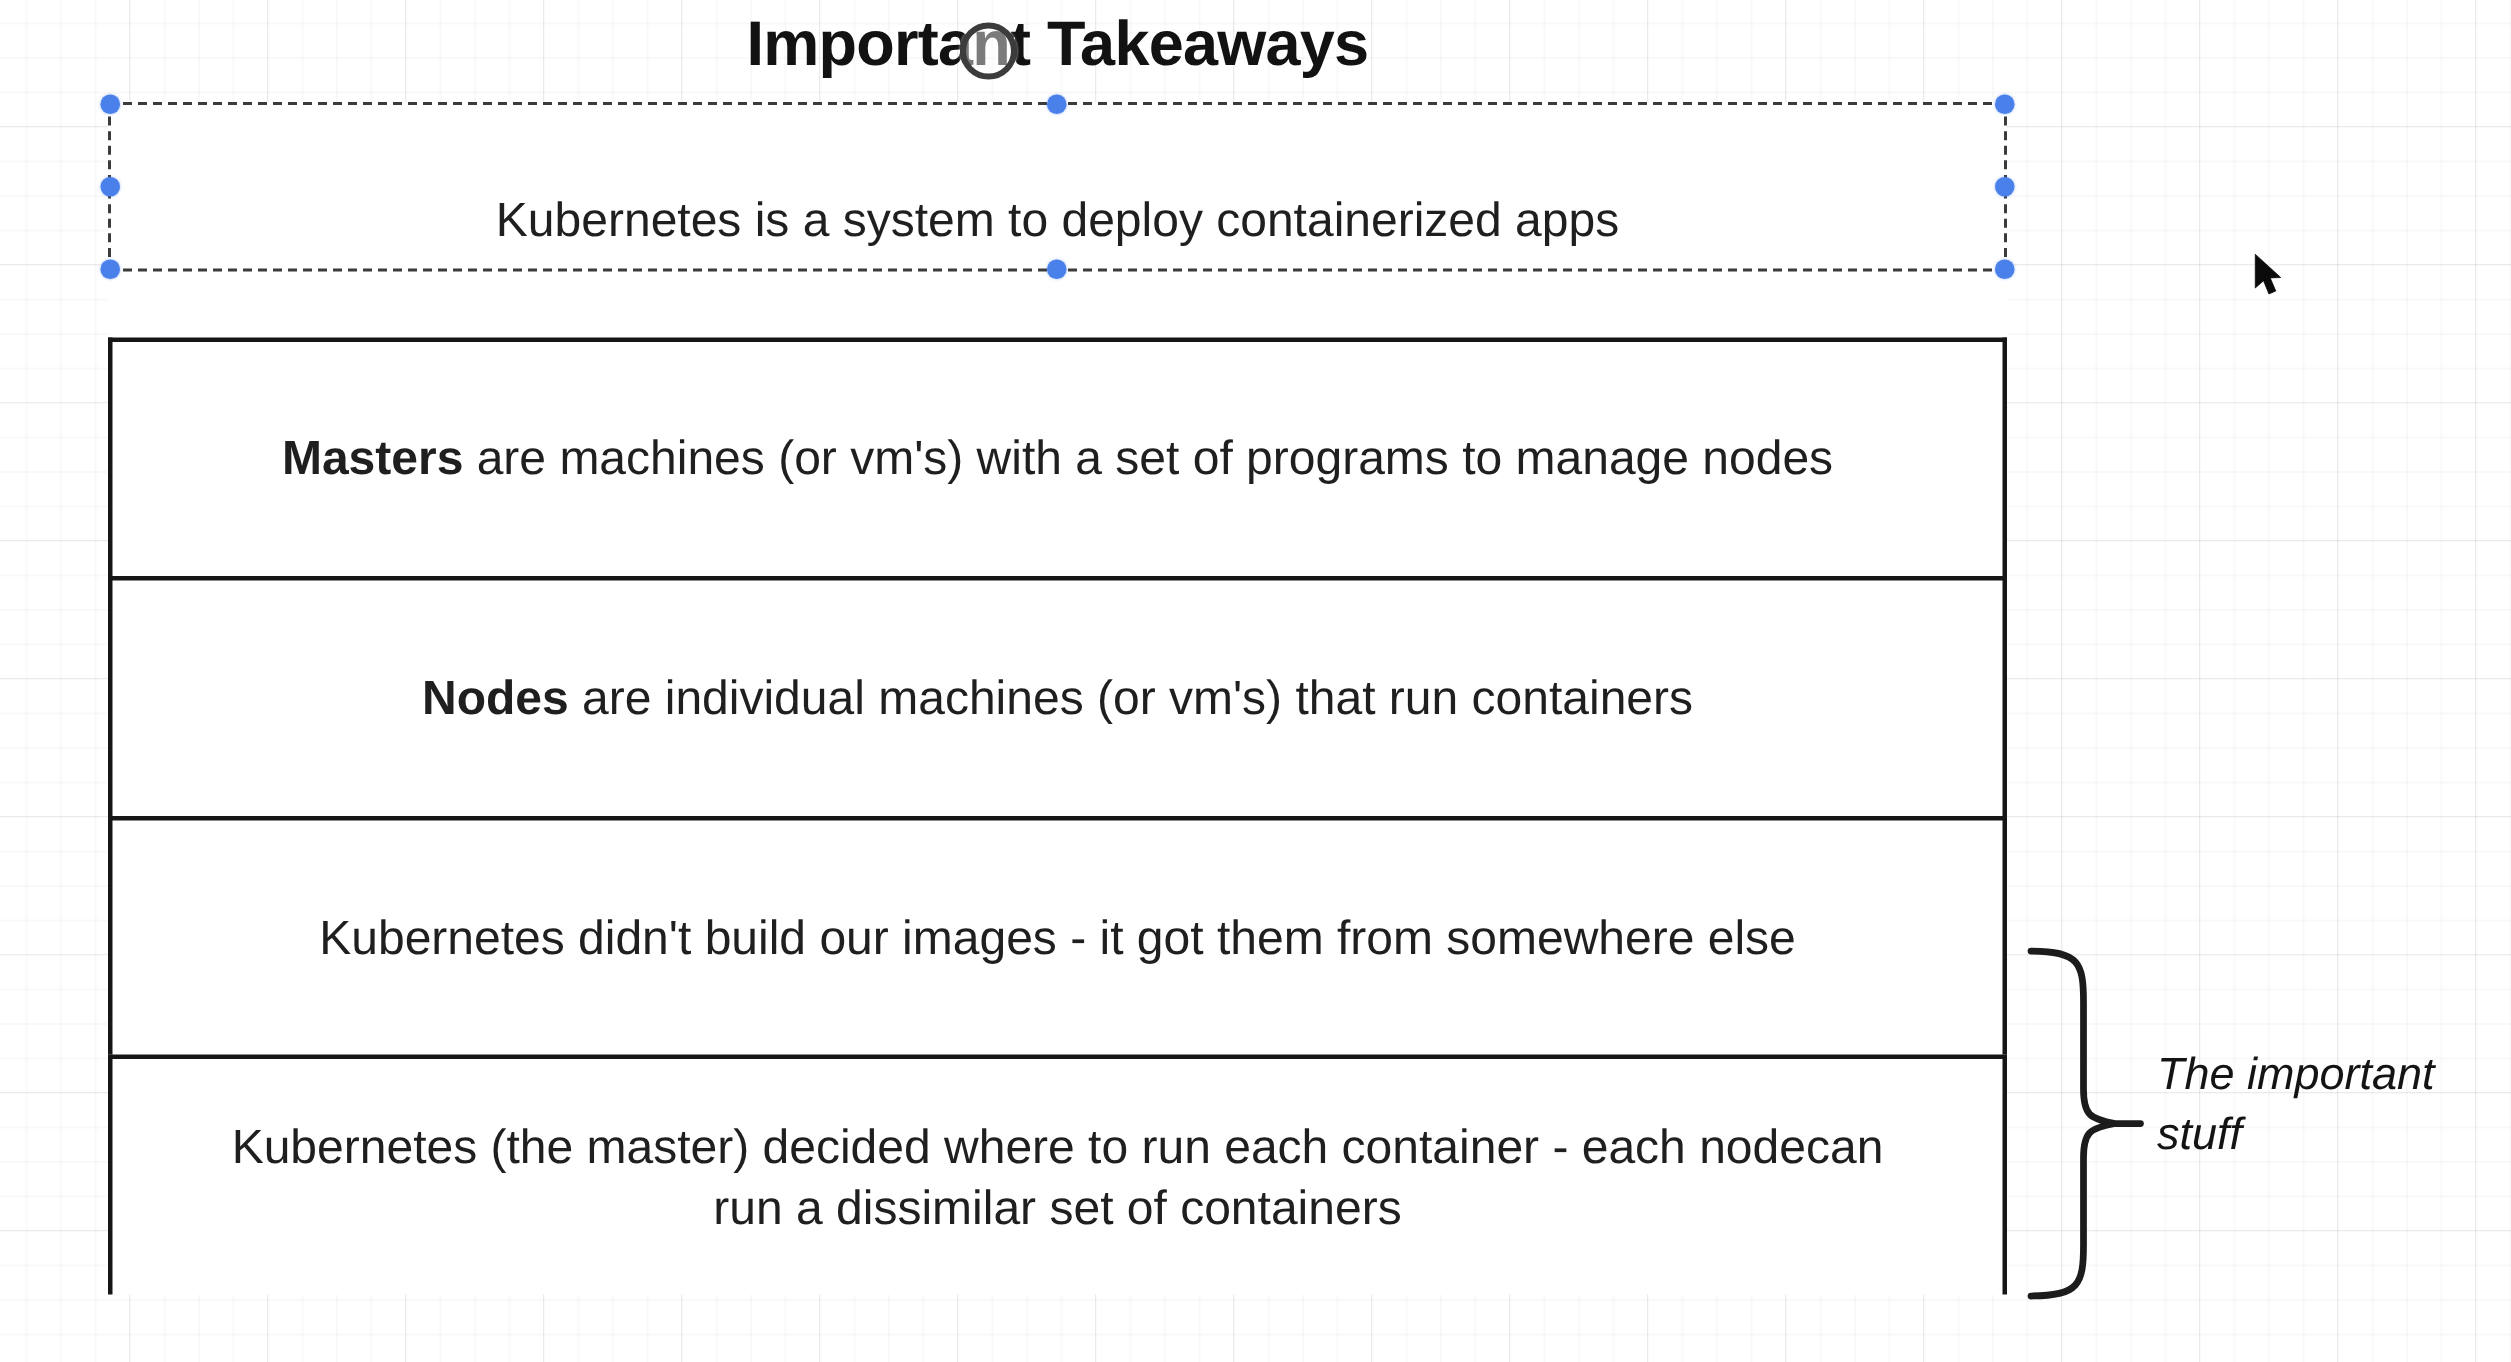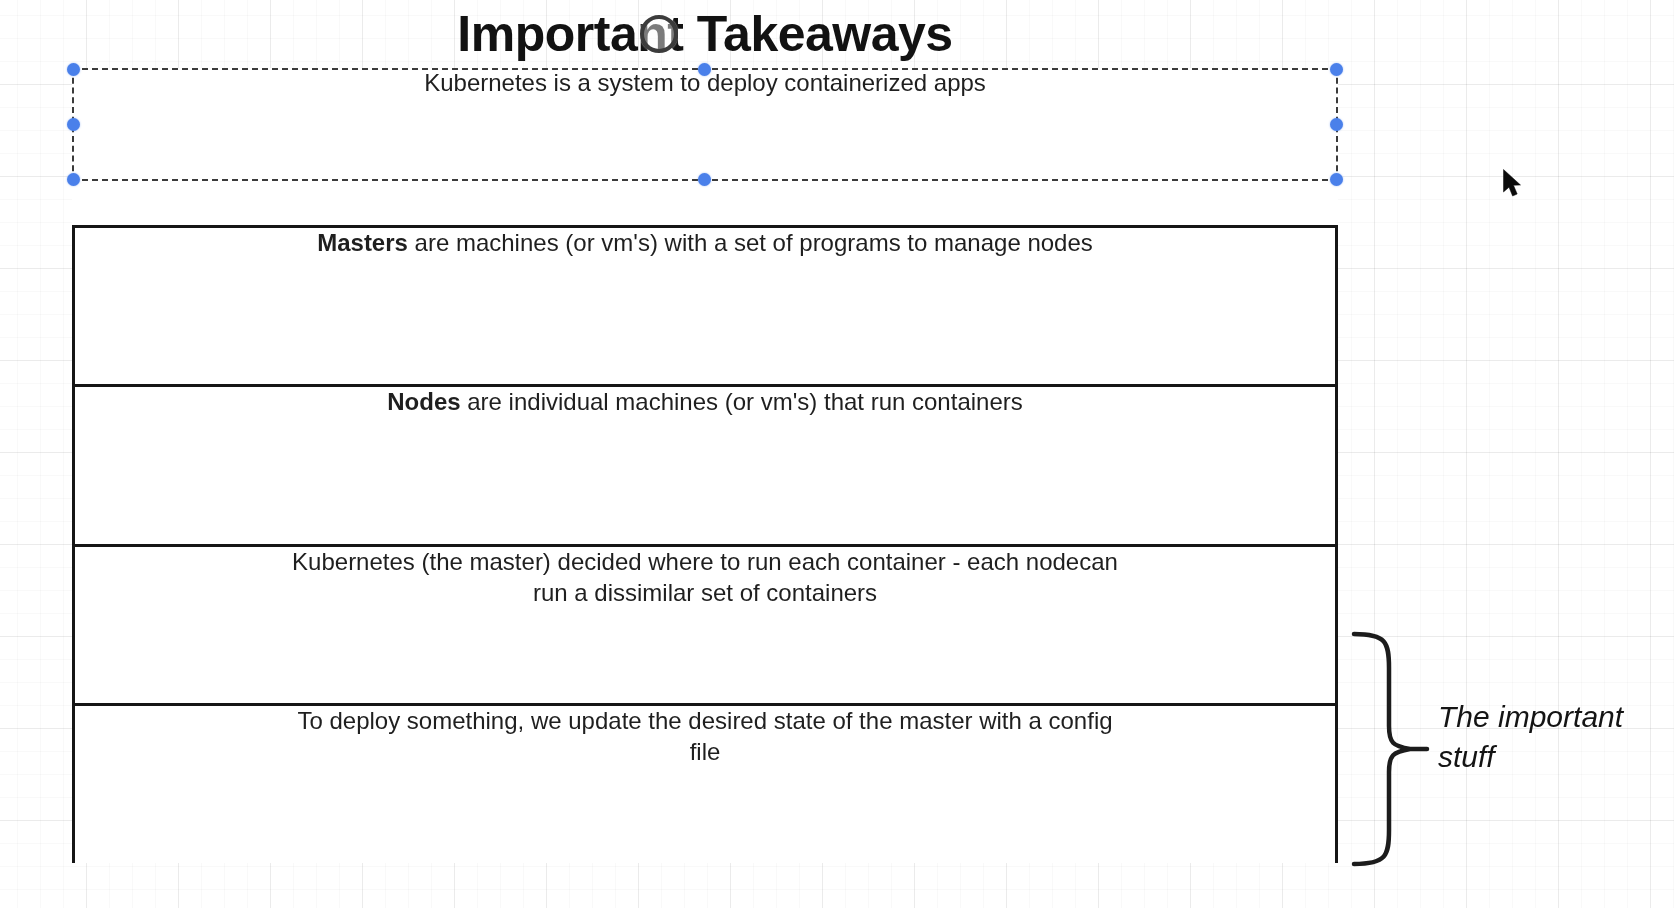--- a/index.html
+++ b/index.html
@@ -15,38 +15,38 @@
     background-image:
       linear-gradient(to right, rgba(0,0,0,0.055) 1px, transparent 1px),
       linear-gradient(to bottom, rgba(0,0,0,0.055) 1px, transparent 1px),
       linear-gradient(to right, rgba(0,0,0,0.022) 1px, transparent 1px),
       linear-gradient(to bottom, rgba(0,0,0,0.022) 1px, transparent 1px);
     background-size: 92px 92px, 92px 92px, 23px 23px, 23px 23px;
     background-position:-6px -8px;
   }
   .title{
     position:absolute;left:72px;top:5px;width:1266px;
-    text-align:center;font-size:50px;font-weight:bold;color:#121212;
+    text-align:center;font-size:42px;font-weight:bold;color:#121212;
     letter-spacing:-0.5px;
   }
   
   .circle-cursor{
     position:absolute;left:640px;top:15px;width:30px;height:30px;
     border:4px solid #3c3c3c;border-radius:50%;
     background:rgba(252,252,252,0.45);
     box-shadow:0 0 2px rgba(255,255,255,0.9);
   }
   .table{
     position:absolute;left:72px;top:68px;width:1266px;height:795px;
     display:flex;flex-direction:column;
   }
   .row{
     flex:1 1 0;background:#ffffff;
-    display:flex;align-items:flex-start;justify-content:center;
-    text-align:center;font-size:24px;line-height:1.28;color:#1f1f1f;
+    display:flex;align-items:center;justify-content:center;
+    text-align:center;font-size:32px;line-height:1.28;color:#1f1f1f;
     padding:0 10px;white-space:pre-line;box-sizing:border-box;
   }
   .row.bordered{
     border-top:3px solid #161616;
     border-left:3px solid #161616;
     border-right:3px solid #161616;
   }
   .row.last{border-bottom:3px solid #161616;}
   
   .selection{
@@ -74,24 +74,23 @@
 <div class="canvas">
 
   <div class="title">Important Takeaways</div>
 
   <div class="circle-cursor"></div>
 
   <div class="table">
       <div class="row"><span><span>Kubernetes is a system to deploy containerized apps</span></span></div>
       <div class="row bordered"><span><b>Masters</b><span> are machines (or vm's) with a set of programs to manage nodes</span></span></div>
       <div class="row bordered"><span><b>Nodes</b><span> are individual machines (or vm's) that run containers</span></span></div>
+      <div class="row bordered"><span><span>Kubernetes didn't build our images - it got them from somewhere else</span></span></div>
       <div class="row bordered"><span><span>Kubernetes (the master) decided where to run each container - each nodecan
 run a dissimilar set of containers</span></span></div>
-      <div class="row bordered"><span><span>To deploy something, we update the desired state of the master with a config
-file</span></span></div>
     </div>
 
   <div class="selection">
     <div class="handle h-tl"></div>
     <div class="handle h-tc"></div>
     <div class="handle h-tr"></div>
     <div class="handle h-ml"></div>
     <div class="handle h-mr"></div>
     <div class="handle h-bl"></div>
     <div class="handle h-bc"></div>

